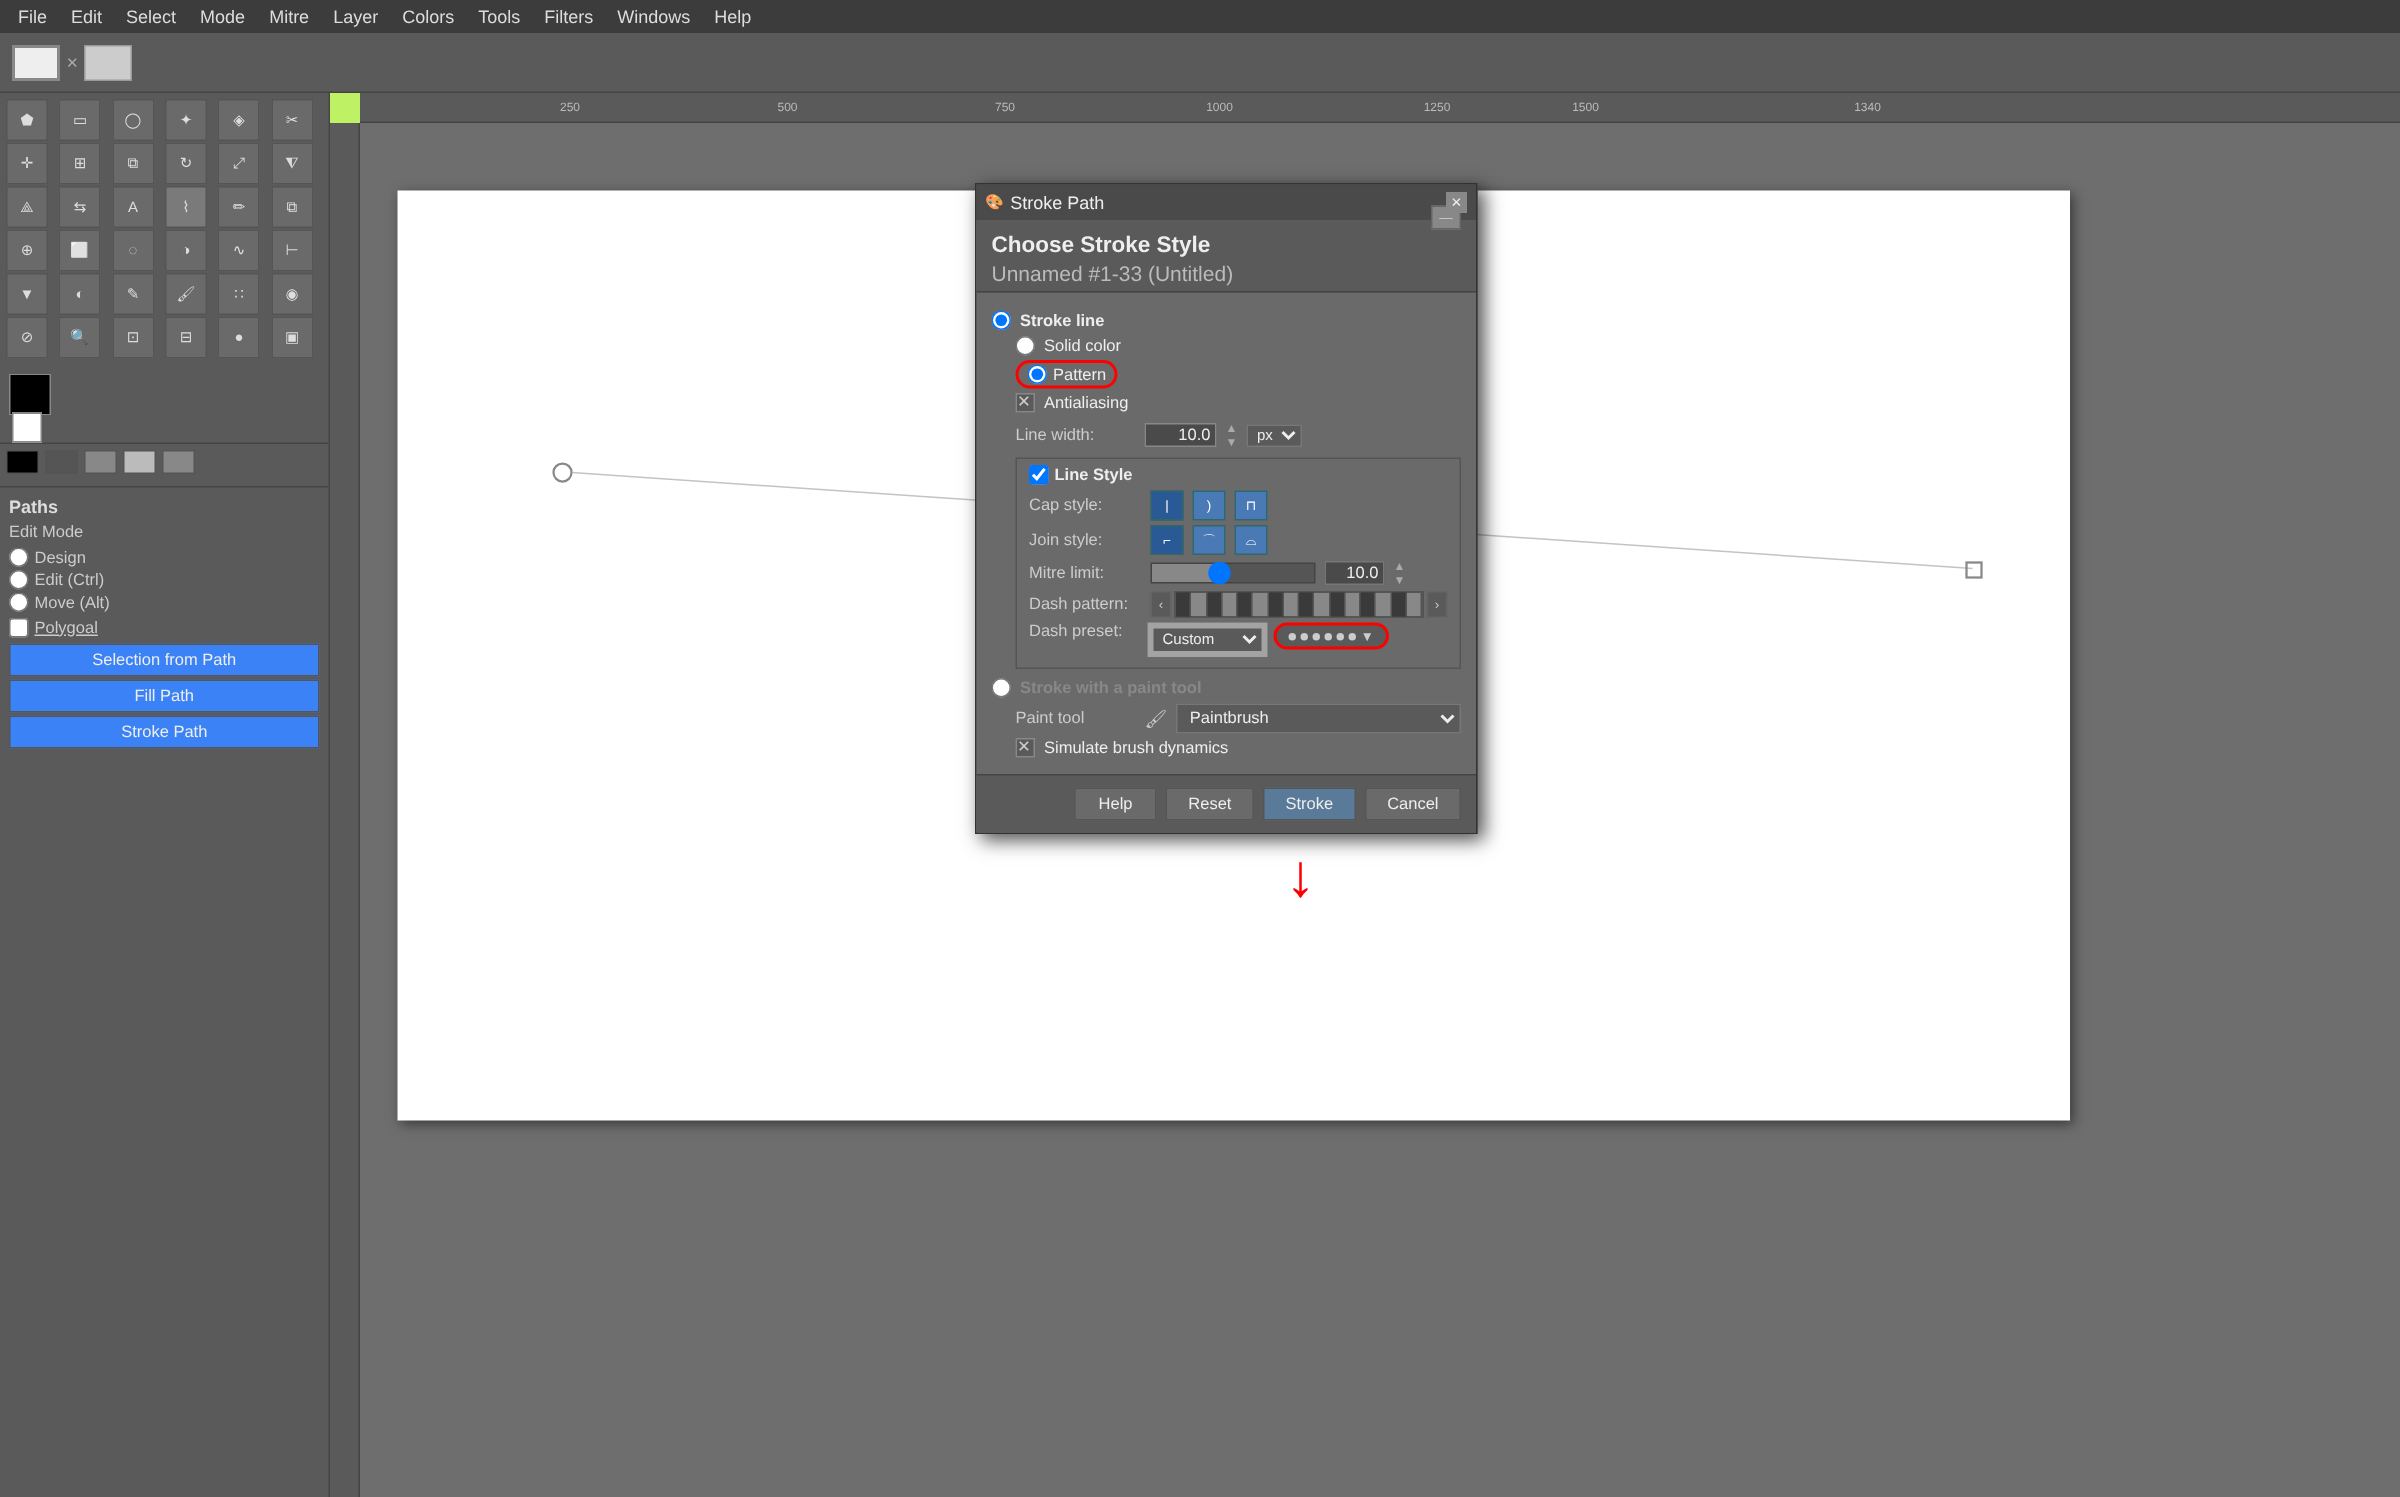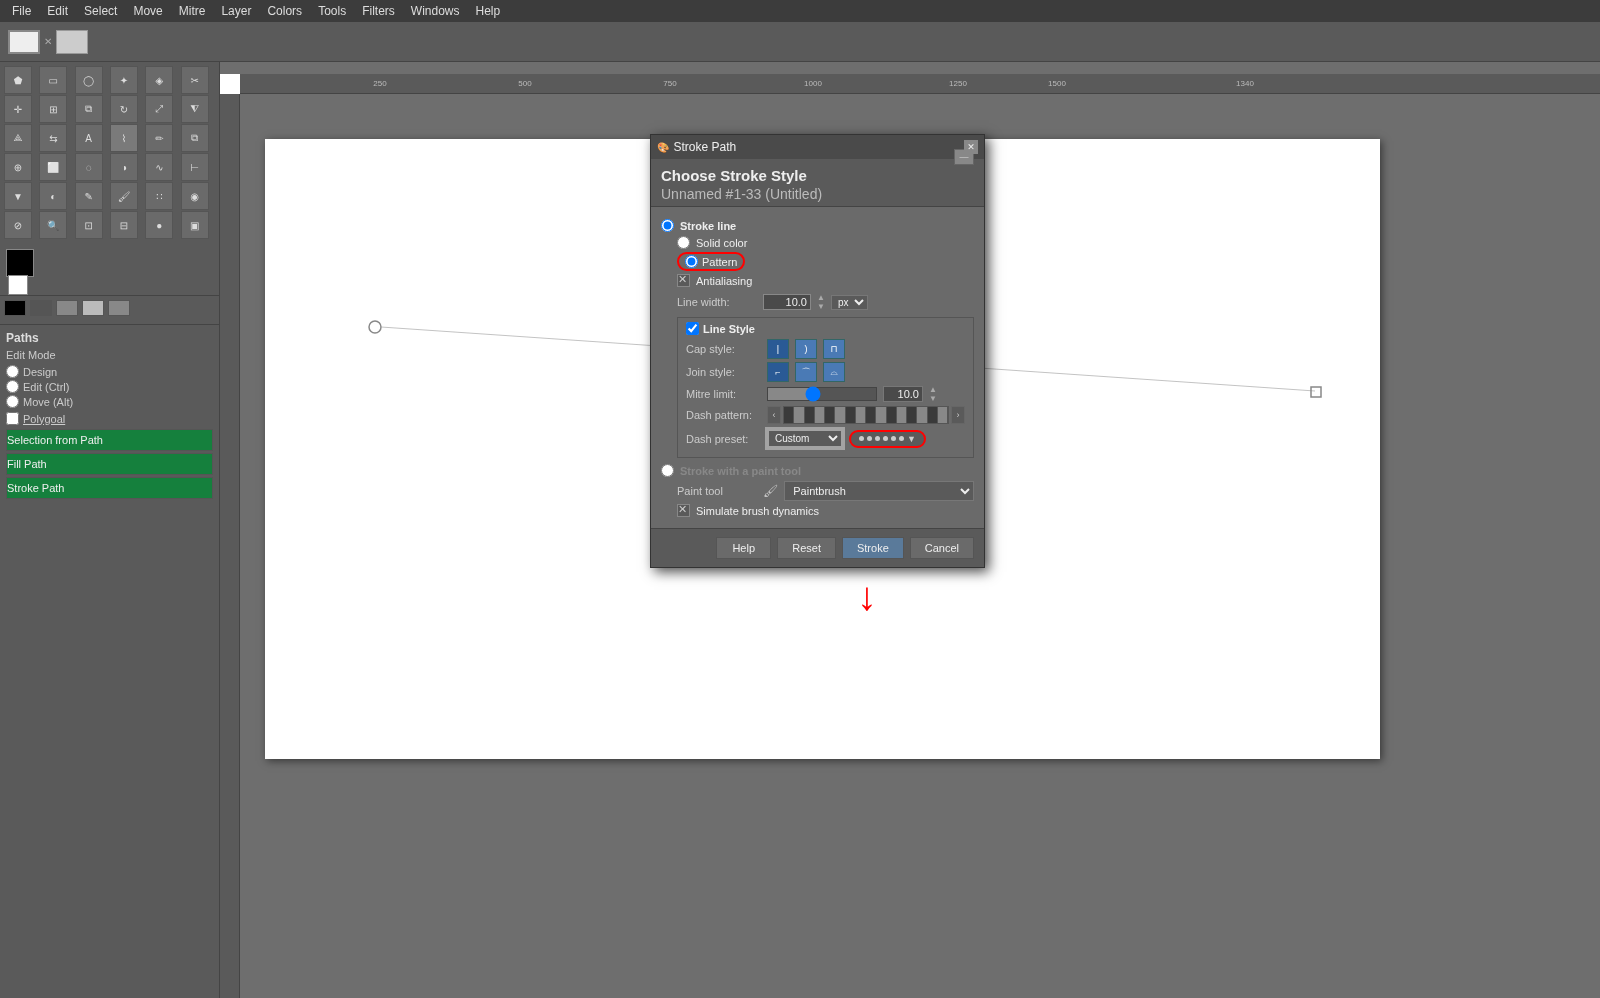--- a/index.html
+++ b/index.html
@@ -129,35 +129,34 @@
       font-size: 11px;
       color: #ccc;
       text-decoration: underline;
     }
 
     .panel-btn {
       display: block;
       width: 100%;
       padding: 4px 0;
       margin: 2px 0;
-      background: #15803d;
+      background: #3b82f6;
       border: 1px solid #555;
       color: #eee;
       font-size: 11px;
       cursor: pointer;
-      text-align: left;
+      text-align: center;
     }
 
     
     #canvas-area {
       flex: 1;
       position: relative;
       overflow: hidden;
-      background: #ffffff;
-      margin-top: 12px;
+      background: #bef264;
     }
 
     #ruler-h {
       position: absolute;
       top: 0; left: 20px; right: 0;
       height: 20px;
       background: #5a5a5a;
       border-bottom: 1px solid #444;
       display: flex;
       align-items: flex-end;
@@ -401,21 +400,21 @@
     }
     .dash-cell-filled {
       background: #888;
     }
     .dash-cell-empty {
       background: #3a3a3a;
     }
 
     
     .dash-preset-row {
-      display: flex; align-items: center; gap: 4px;
+      display: flex; align-items: flex-start; gap: 4px;
       margin: 3px 0;
     }
     .preset-label {
       min-width: 75px;
       color: #ccc;
       font-size: 11px;
     }
     .preset-dropdown {
       width: 80px;
       background: #5a5a5a;
@@ -558,21 +557,21 @@
       transform: translateX(-50%);
     }
   </style>
 </head>
 <body>
 
 <div id="menubar">
   <span>File</span>
   <span>Edit</span>
   <span>Select</span>
-  <span>Move</span>
+  <span>Mode</span>
   <span>Mitre</span>
   <span>Layer</span>
   <span>Colors</span>
   <span>Tools</span>
   <span>Filters</span>
   <span>Windows</span>
   <span>Help</span>
 </div>
 
 <div id="toolbarrow">

